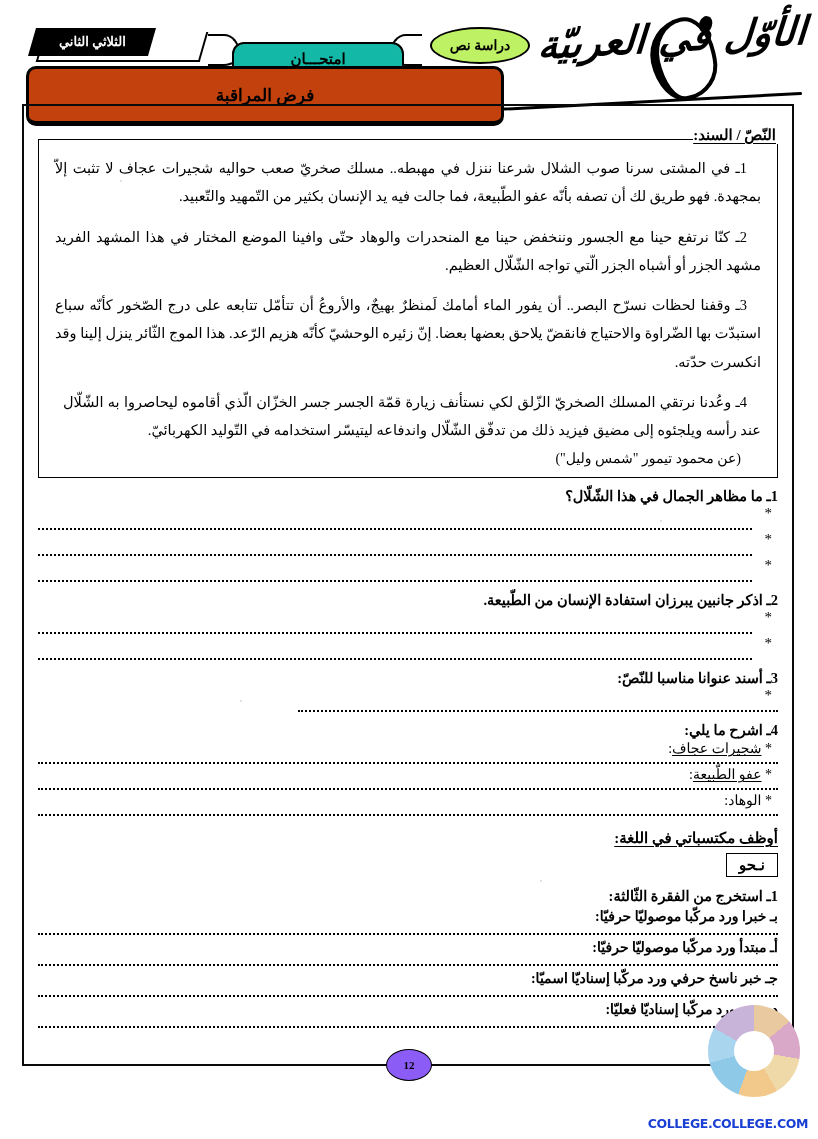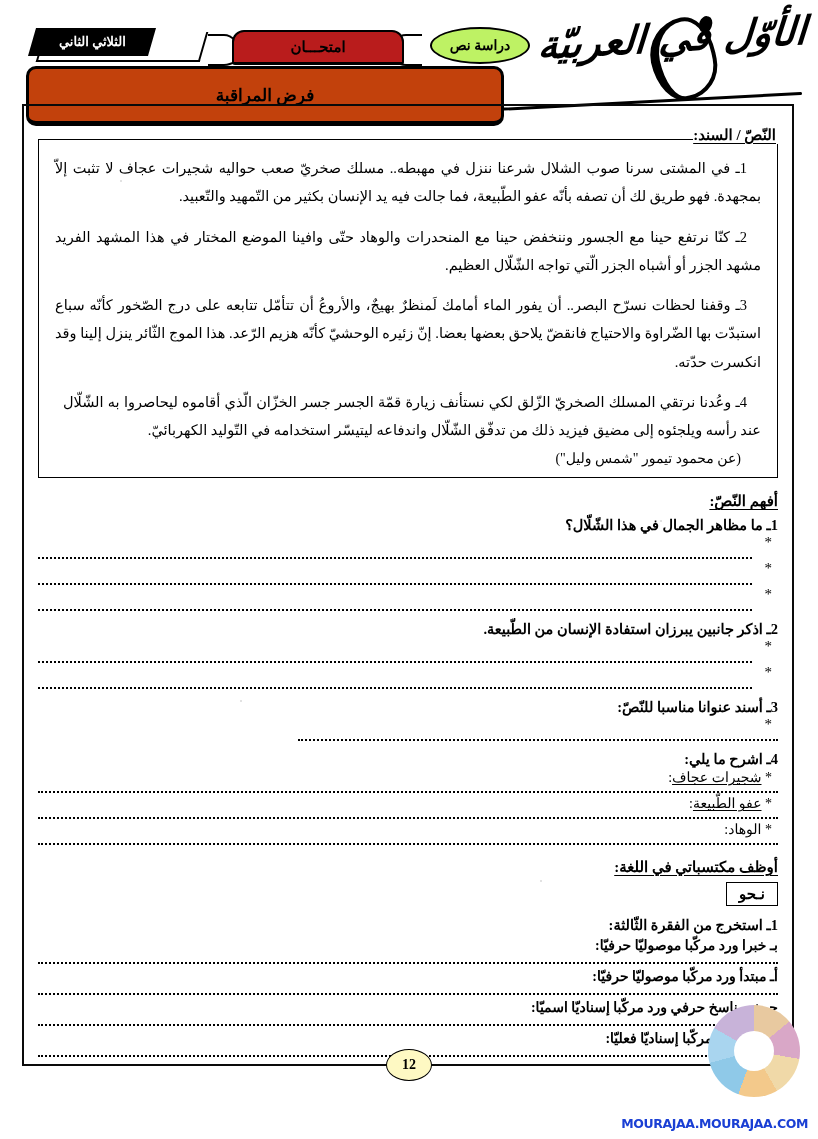--- a/index.html
+++ b/index.html
@@ -113,27 +113,27 @@
   .ribbon {
     position: absolute;
     left: 208px;
     top: 30px;
     width: 214px;
     height: 34px;
   }
   .ribbon-body {
     position: absolute;
     left: 24px;
-    top: 0;
+    top: 12px;
     width: 168px;
     height: 30px;
     border: 2px solid #000;
     border-bottom-width: 3px;
     border-radius: 12px 12px 3px 3px;
-    background: #b91c1c;
+    background: #14b8a6;
     display: flex;
     align-items: center;
     justify-content: center;
     font-size: 15px;
     font-weight: bold;
     letter-spacing: 1px;
   }
   .ribbon-tail {
     position: absolute;
     top: 4px;
@@ -328,25 +328,25 @@
   }
   .page-oval {
     position: absolute;
     left: 50%;
     bottom: 58px;
     transform: translateX(-50%);
     width: 44px;
     height: 30px;
     border: 1.8px solid #000;
     border-radius: 50%;
-    background: #fef9c3;
+    background: #8b5cf6;
     display: flex;
     align-items: center;
     justify-content: center;
-    font-size: 14px;
+    font-size: 11px;
     font-weight: bold;
     z-index: 5;
   }
 
   
   .logo {
     position: absolute;
     right: 18px;
     bottom: 42px;
     width: 92px;
@@ -432,23 +432,20 @@
 
   <div class="text-box">
     <p class="para">1ـ في المشتى سرنا صوب الشلال شرعنا ننزل في مهبطه.. مسلك صخريّ صعب حواليه شجيرات عجاف لا تثبت إلاّ بمجهدة. فهو طريق لك أن تصفه بأنّه عفو الطّبيعة، فما جالت فيه يد الإنسان بكثير من التّمهيد والتّعبيد.</p>
     <p class="para">2ـ كنّا نرتفع حينا مع الجسور وننخفض حينا مع المنحدرات والوهاد حتّى وافينا الموضع المختار في هذا المشهد الفريد مشهد الجزر أو أشباه الجزر الّتي تواجه الشّلّال العظيم.</p>
     <p class="para">3ـ وقفنا لحظات نسرّح البصر.. أن يفور الماء أمامك لَمنظرٌ بهيجٌ، والأروعُ أن تتأمّل تتابعه على درج الصّخور كأنّه سباع استبدّت بها الضّراوة والاحتياج فانقضّ يلاحق بعضها بعضا. إنّ زئيره الوحشيّ كأنّه هزيم الرّعد. هذا الموج الثّائر ينزل إلينا وقد انكسرت حدّته.</p>
     <p class="para">4ـ وعُدنا نرتقي المسلك الصخريّ الزّلق لكي نستأنف زيارة قمّة الجسر جسر الخزّان الّذي أقاموه ليحاصروا به الشّلّال عند رأسه ويلجئوه إلى مضيق فيزيد ذلك من تدفّق الشّلّال واندفاعه ليتيسّر استخدامه في التّوليد الكهربائيّ.</p>
     <div class="source-line">(عن محمود تيمور "شمس وليل")</div>
   </div>
 
   <div class="q-block">
-    <div style="margin-top:14px;">
-      <span class="sec-head">أفهم النّصّ:</span>
-    </div>
 
     <div class="q-title">1ـ ما مظاهر الجمال في هذا الشّلّال؟</div>
     <div class="ans-line">
       <span class="ans-star">*</span>
       <span class="dots short-l"></span>
     </div>
     <div class="ans-line">
       <span class="ans-star">*</span>
       <span class="dots short-l"></span>
     </div>
@@ -526,19 +523,19 @@
     <div class="g-item">
       <span class="g-label">دـ بخبر ورد مركّبا إسناديّا فعليّا:</span>
       <span class="dots"></span>
     </div>
   </div>
 </div>
 
 <div class="page-oval">12</div>
 
 <div class="logo"></div>
-<div class="site-url">MOURAJAA.MOURAJAA.COM</div>
+<div class="site-url">COLLEGE.COLLEGE.COM</div>
 
 <div class="speckle" style="left:120px;top:180px;"></div>
 <div class="speckle" style="left:420px;top:300px;"></div>
 <div class="speckle" style="left:660px;top:520px;"></div>
 <div class="speckle" style="left:240px;top:700px;"></div>
 <div class="speckle" style="left:540px;top:880px;"></div>
 
 </body></html>

